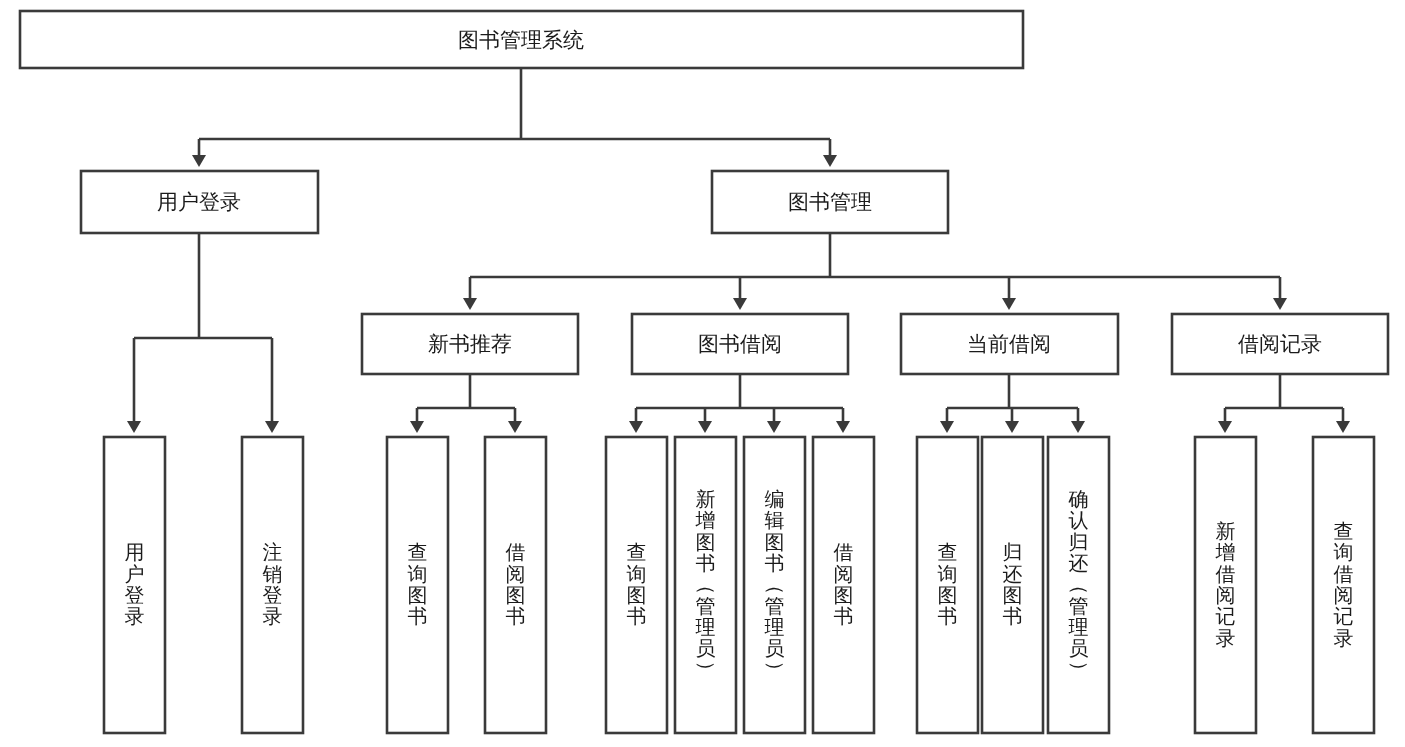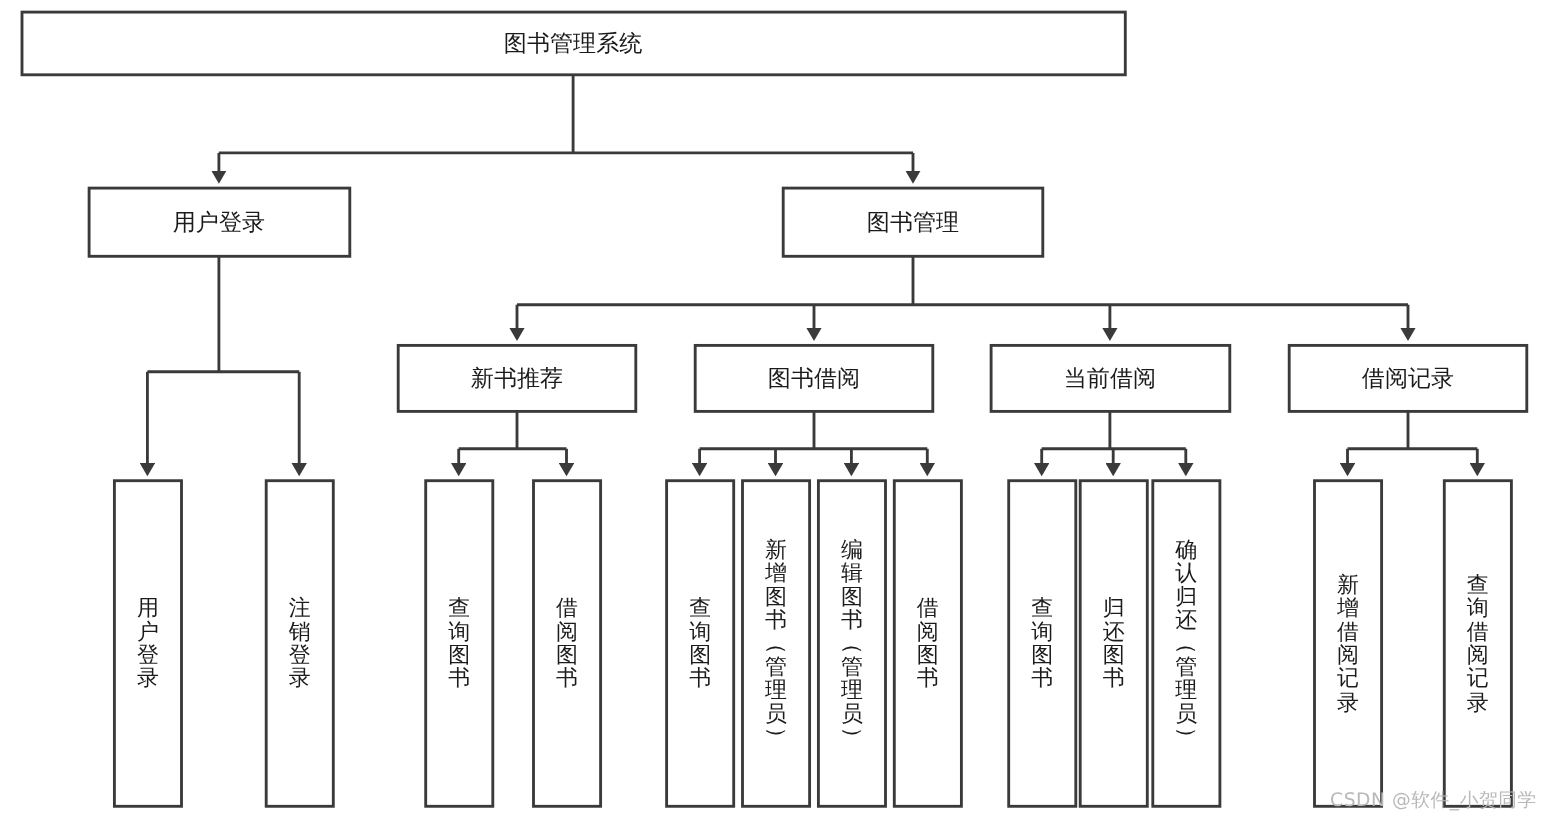--- a/index.html
+++ b/index.html
@@ -209,14 +209,13 @@
       <div class="vlabel" title="新增图书（管理员）" style="left: 675px; top: 437px; width: 61px; height: 296px;"><span>新</span><span>增</span><span>图</span><span>书</span><span class="rot">（</span><span>管</span><span>理</span><span>员</span><span class="rot">）</span></div>
       <div class="vlabel" title="编辑图书（管理员）" style="left: 744px; top: 437px; width: 61px; height: 296px;"><span>编</span><span>辑</span><span>图</span><span>书</span><span class="rot">（</span><span>管</span><span>理</span><span>员</span><span class="rot">）</span></div>
       <div class="vlabel" title="借阅图书" style="left: 813px; top: 437px; width: 61px; height: 296px;"><span>借</span><span>阅</span><span>图</span><span>书</span></div>
       <div class="vlabel" title="查询图书" style="left: 917px; top: 437px; width: 61px; height: 296px;"><span>查</span><span>询</span><span>图</span><span>书</span></div>
       <div class="vlabel" title="归还图书" style="left: 982px; top: 437px; width: 61px; height: 296px;"><span>归</span><span>还</span><span>图</span><span>书</span></div>
       <div class="vlabel" title="确认归还（管理员）" style="left: 1048px; top: 437px; width: 61px; height: 296px;"><span>确</span><span>认</span><span>归</span><span>还</span><span class="rot">（</span><span>管</span><span>理</span><span>员</span><span class="rot">）</span></div>
       <div class="vlabel" title="新增借阅记录" style="left: 1195px; top: 437px; width: 61px; height: 296px;"><span>新</span><span>增</span><span>借</span><span>阅</span><span>记</span><span>录</span></div>
       <div class="vlabel" title="查询借阅记录" style="left: 1313px; top: 437px; width: 61px; height: 296px;"><span>查</span><span>询</span><span>借</span><span>阅</span><span>记</span><span>录</span></div>
     </div>
 
-  <div class="watermark">CSDN @软件_小贺同学</div>
 </div>
 
 </body></html>

